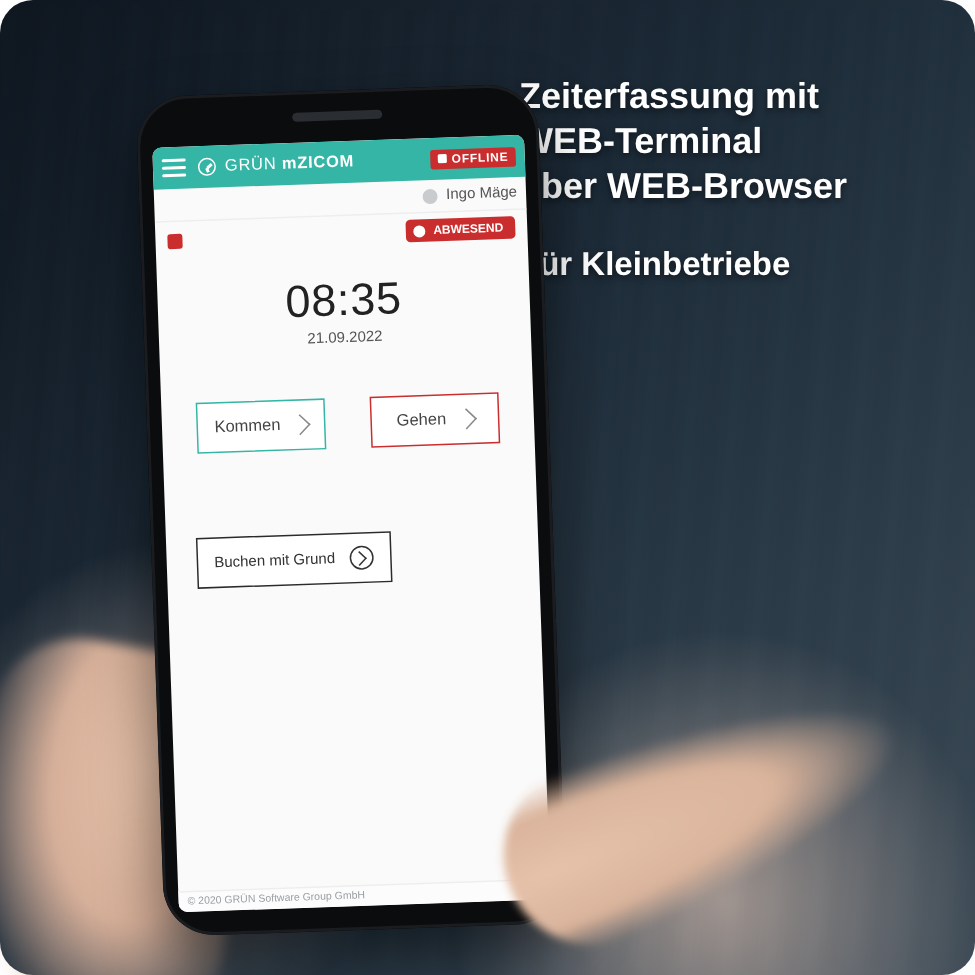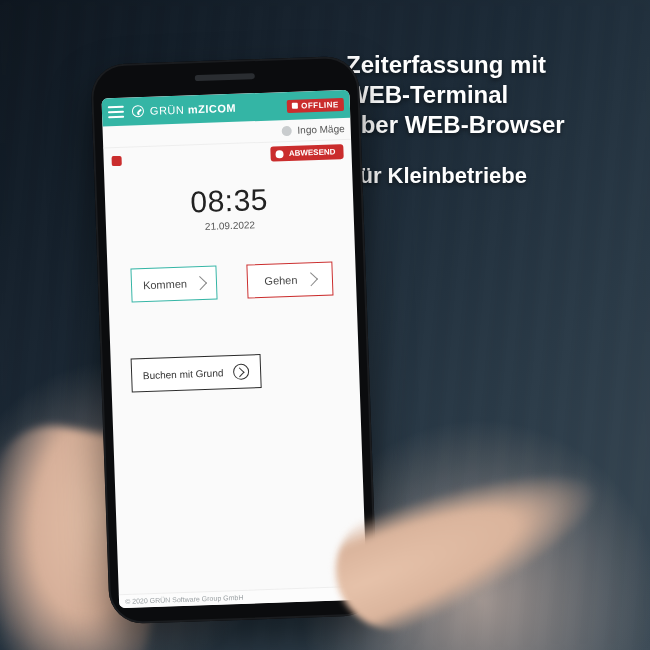--- a/index.html
+++ b/index.html
@@ -4,20 +4,21 @@
 <style>
   * { box-sizing: border-box; margin: 0; padding: 0; }
   html, body { width: 650px; height: 650px; overflow: hidden; font-family: Arial, Helvetica, sans-serif; }
   .scene {
     width: 650px; height: 650px; position: relative;
     background:
       radial-gradient(circle at 120px 520px, rgba(255,220,200,0.5) 0px, rgba(255,220,200,0) 160px),
       radial-gradient(circle at 480px 600px, rgba(255,220,200,0.55) 0px, rgba(255,220,200,0) 180px),
       linear-gradient(135deg, #0e1620 0%, #1b2a38 40%, #2a3b49 70%, #3a4a57 100%);
     filter: saturate(0.95);
+    border-radius: 22px;
   }
   
   .scene::before {
     content: "";
     position: absolute; inset: 0;
     background:
       repeating-linear-gradient( 95deg, rgba(255,255,255,0.02) 0 14px, rgba(0,0,0,0.05) 14px 28px );
     filter: blur(6px);
     opacity: .4;
   }

